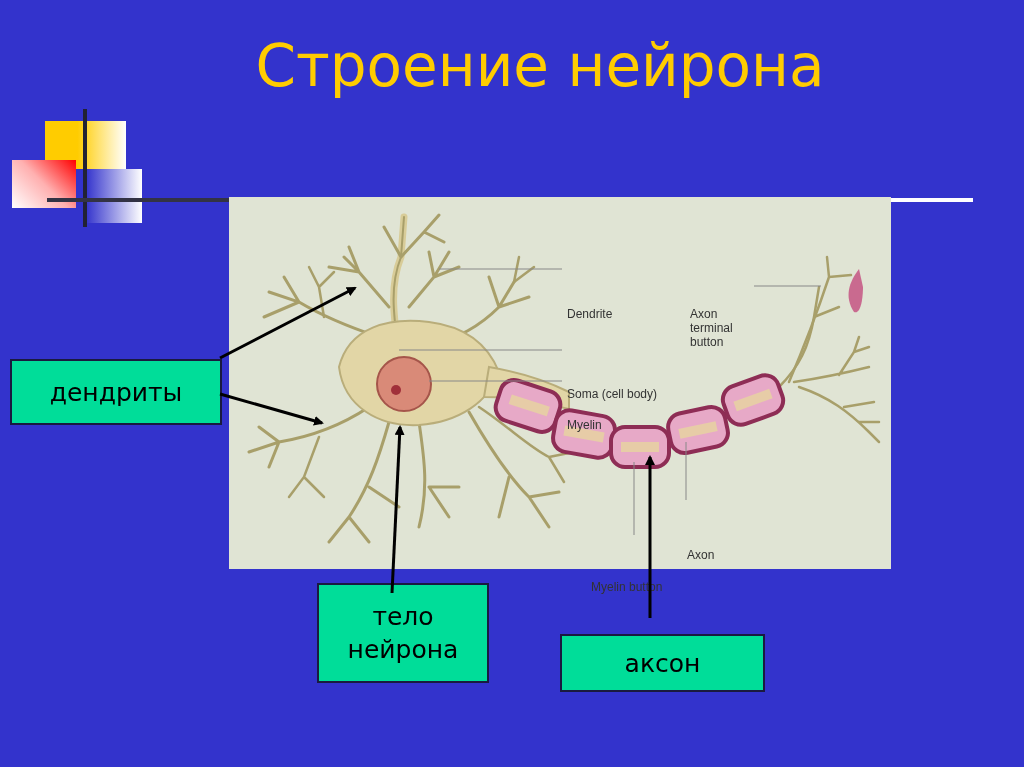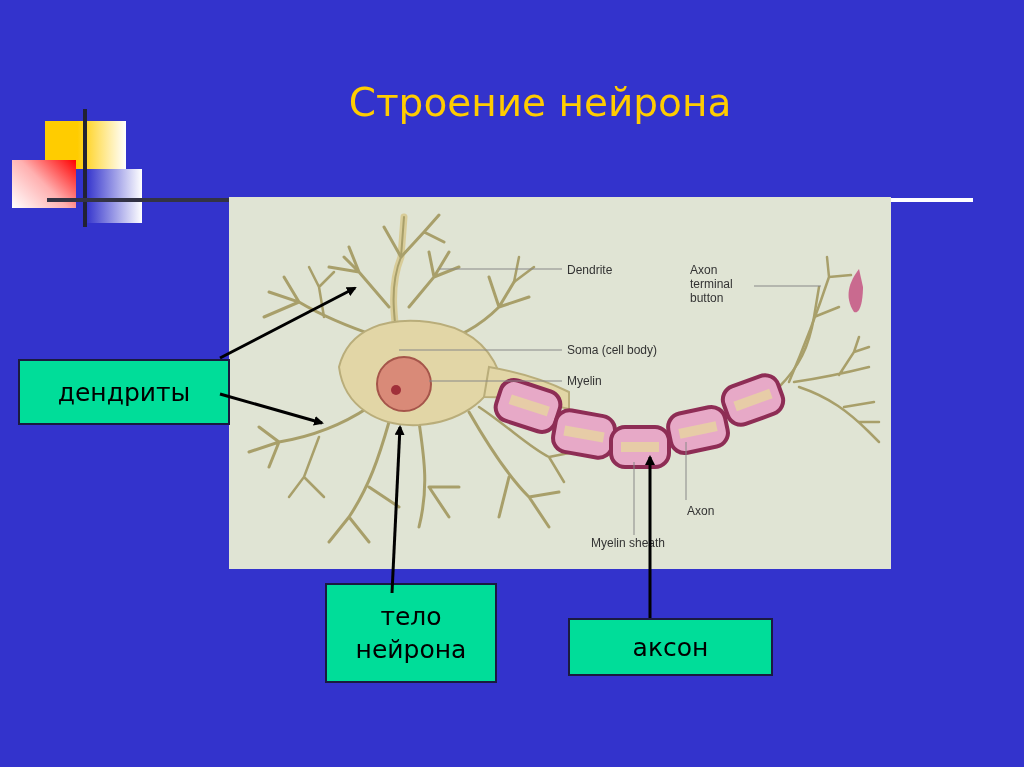--- a/index.html
+++ b/index.html
@@ -8,24 +8,23 @@
       background: #3333cc;
       position: relative;
       overflow: hidden;
       font-family: "DejaVu Sans", sans-serif;
     }
     .title {
       position: absolute;
       left: 240px; top: 32px; width: 600px;
       text-align: center;
       color: #ffcc00;
-      font-size: 39px;
+      font-size: 58px;
       font-family: "DejaVu Sans", sans-serif;
       letter-spacing: 0px;
-      margin-top: 48px;
     }
     .deco { position: absolute; }
     .sq-yellow {
       left: 45px; top: 121px; width: 81px; height: 48px;
       background: linear-gradient(to right, #ffcc00 0%, #ffcc00 40%, #ffffff 100%);
     }
     .sq-red {
       left: 12px; top: 160px; width: 64px; height: 48px;
       background: linear-gradient(225deg, #ff0000 0%, #ffb0b0 50%, #ffffff 100%);
     }
@@ -52,33 +51,33 @@
       background: #e0e4d4;
     }
     .figure svg { position: absolute; left: 0; top: 0; }
     .fig-label {
       position: absolute;
       font-family: "Liberation Sans", sans-serif;
       font-size: 12px;
       color: #333333;
       line-height: 14px;
       white-space: pre-line;
+      margin-top: 44px;
     }
     .callout {
       position: absolute;
       background: #00dd99;
       border: 2px solid #1a1a40;
       color: #000000;
       font-size: 25px;
       text-align: center;
       display: flex; align-items: center; justify-content: center;
       line-height: 33px;
       white-space: pre-line;
       font-family: "DejaVu Sans", sans-serif;
-      margin-left: 8px;
     }
     .arrows { position: absolute; left: 0; top: 0; pointer-events: none; }
   </style>
 </head>
 <body>
 
 <div class="deco sq-yellow"></div>
 <div class="deco sq-red"></div>
 <div class="deco sq-blue"></div>
 <div class="deco vline"></div>
@@ -146,27 +145,27 @@
       <line x1="457" y1="245" x2="457" y2="303"></line>
     </g>
   </svg>
   <div class="fig-label" style="left:338px; top:66px;">Dendrite</div>
   <div class="fig-label" style="left:461px; top:66px;">Axon
 terminal
 button</div>
   <div class="fig-label" style="left:338px; top:146px;text-align:right;">Soma (cell body)</div>
   <div class="fig-label" style="left:338px; top:177px;">Myelin</div>
   <div class="fig-label" style="left:458px; top:307px;">Axon</div>
-  <div class="fig-label" style="left:362px; top:339px;">Myelin sheath</div>
+  <div class="fig-label" style="left:362px; top:339px;">Myelin button</div>
 </div>
 
 <div class="callout" style="left:10px; top:359px; width:208px; height:62px;">дендриты</div>
 <div class="callout" style="left:317px; top:583px; width:168px; height:96px;">тело
 нейрона</div>
-<div class="callout" style="left:560px; top:618px; width:201px; height:54px;">аксон</div>
+<div class="callout" style="left:560px; top:634px; width:201px; height:54px;">аксон</div>
 
 <svg class="arrows" width="1024" height="767">
   <defs>
     <marker id="ah" markerWidth="10" markerHeight="10" refX="8" refY="5" orient="auto" markerUnits="userSpaceOnUse">
       <path d="M0 0 L10 5 L0 10 Z" fill="#000000"></path>
     </marker>
   </defs>
   <g stroke="#000000" stroke-width="3" fill="none">
     <line x1="220" y1="358" x2="355" y2="288" marker-end="url(#ah)"></line>
     <line x1="220" y1="394" x2="322" y2="423" marker-end="url(#ah)"></line>

